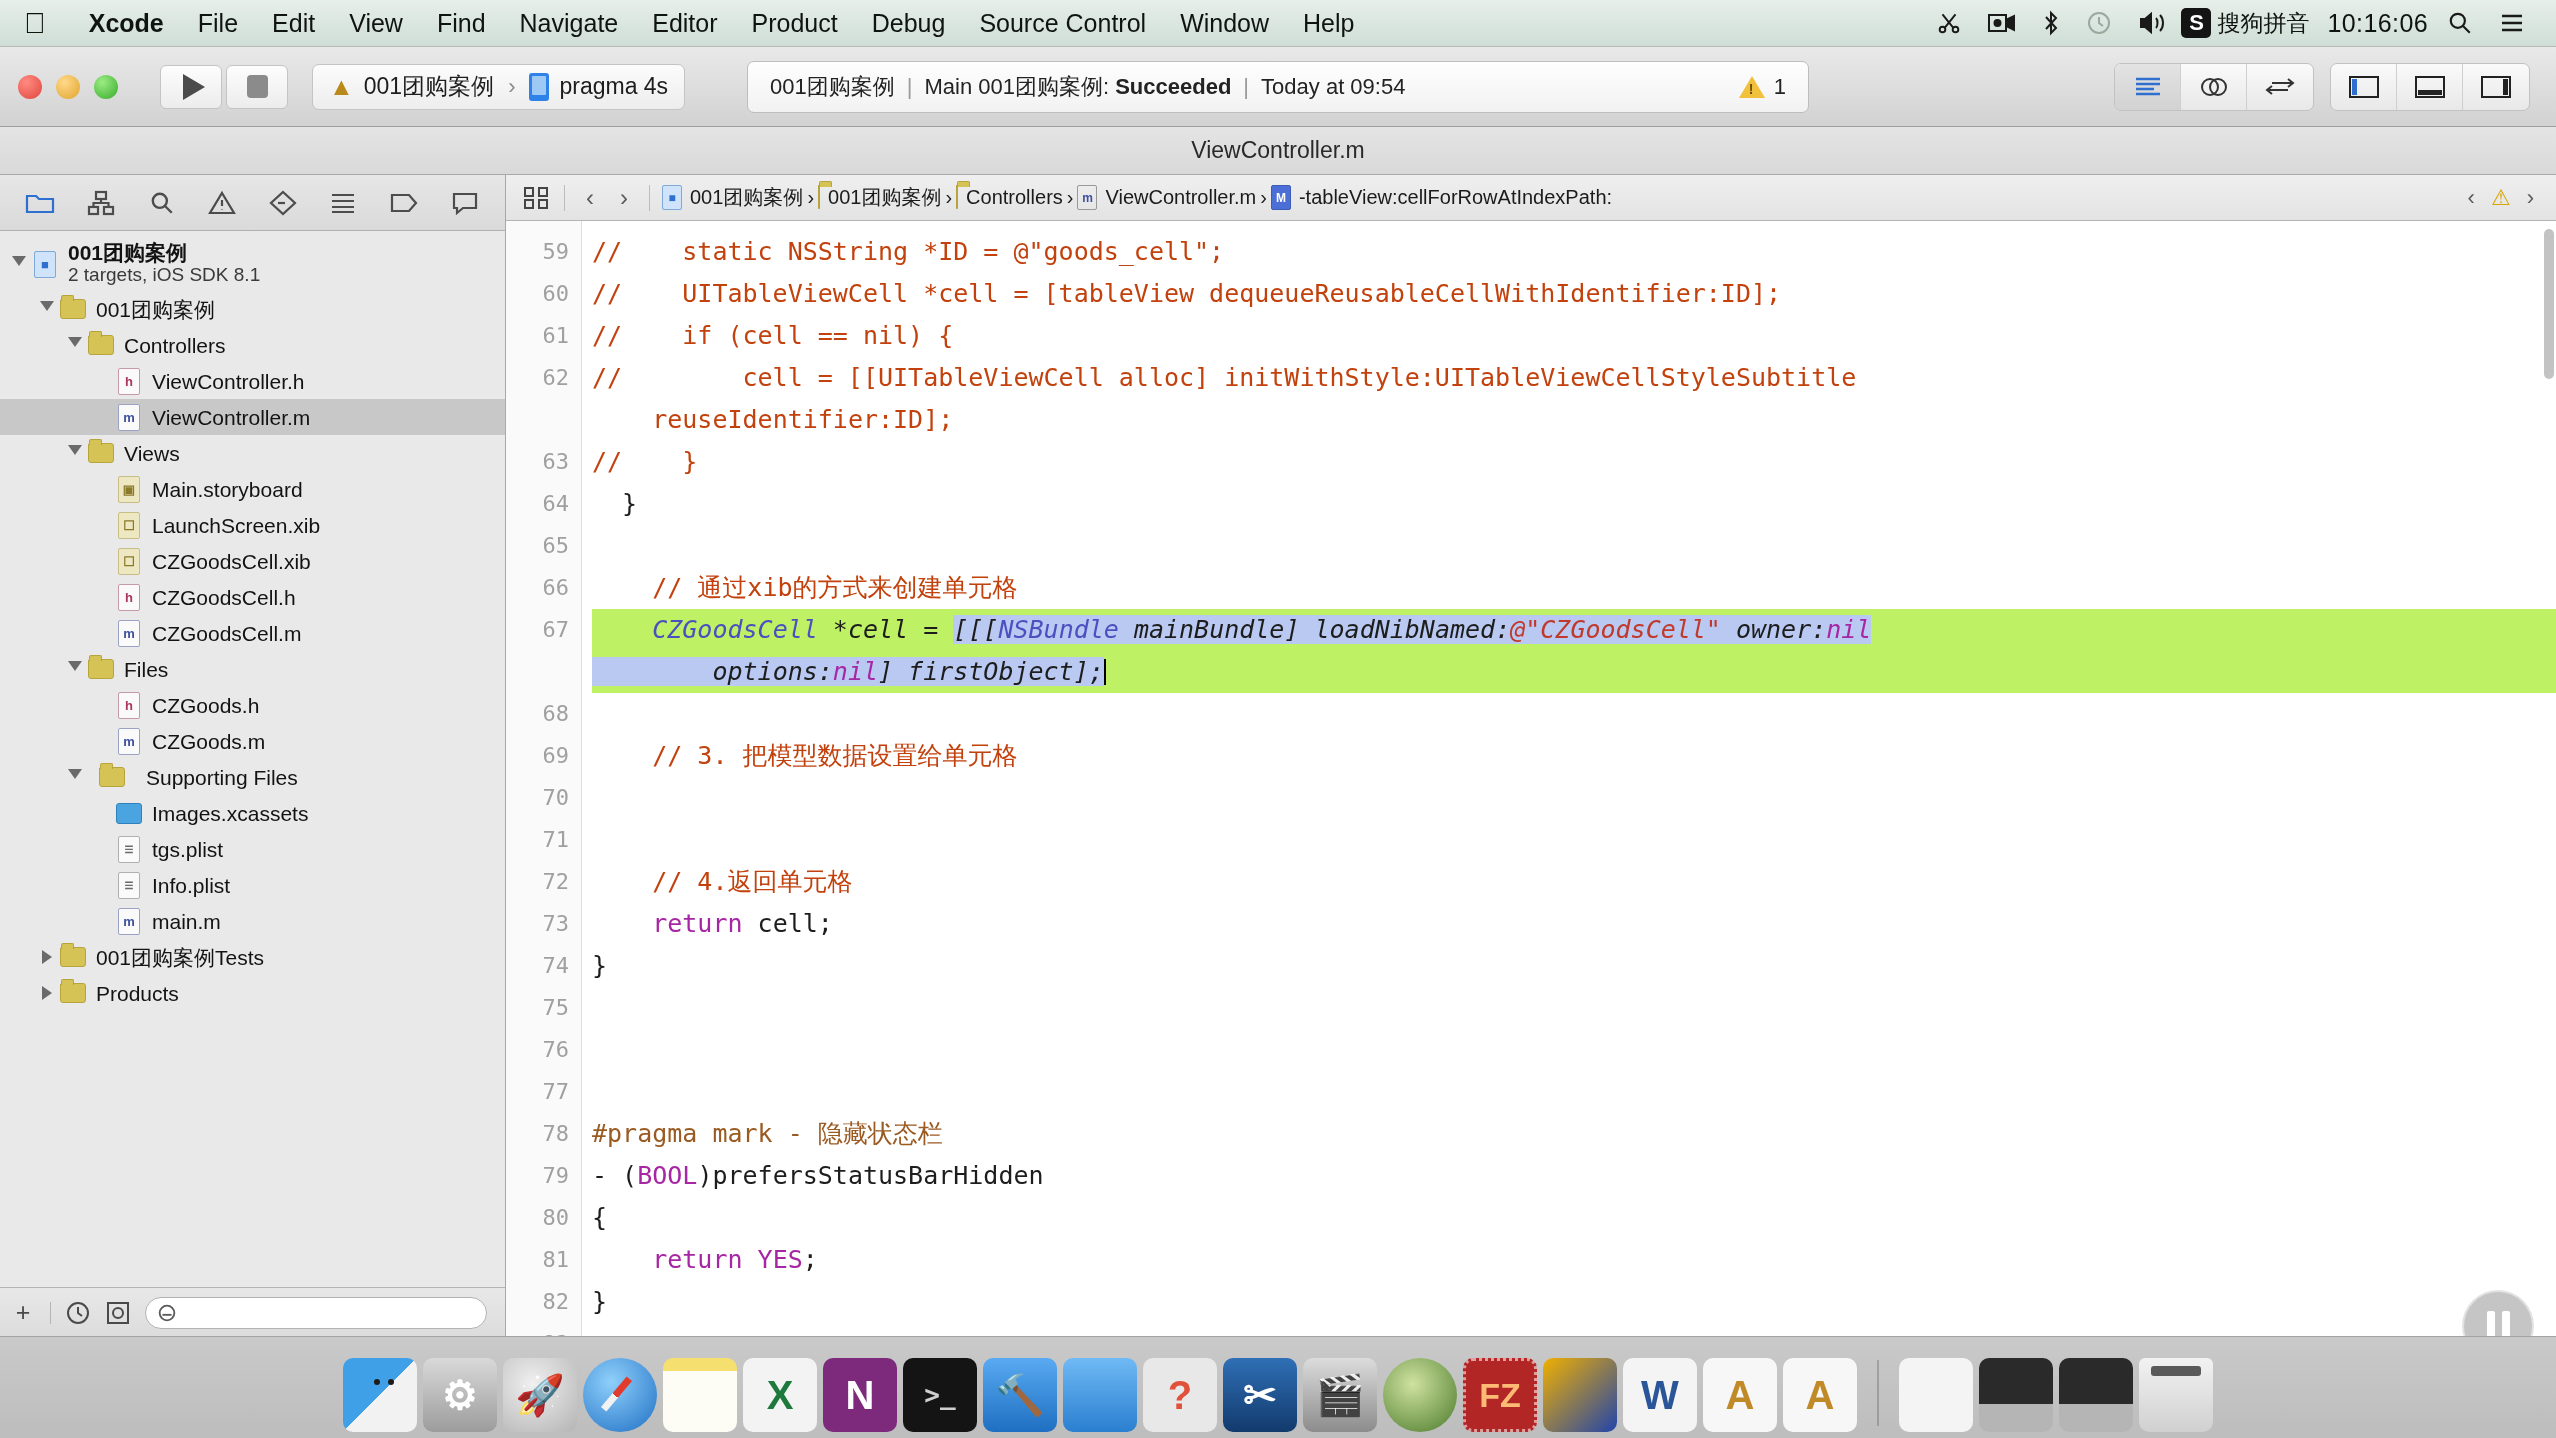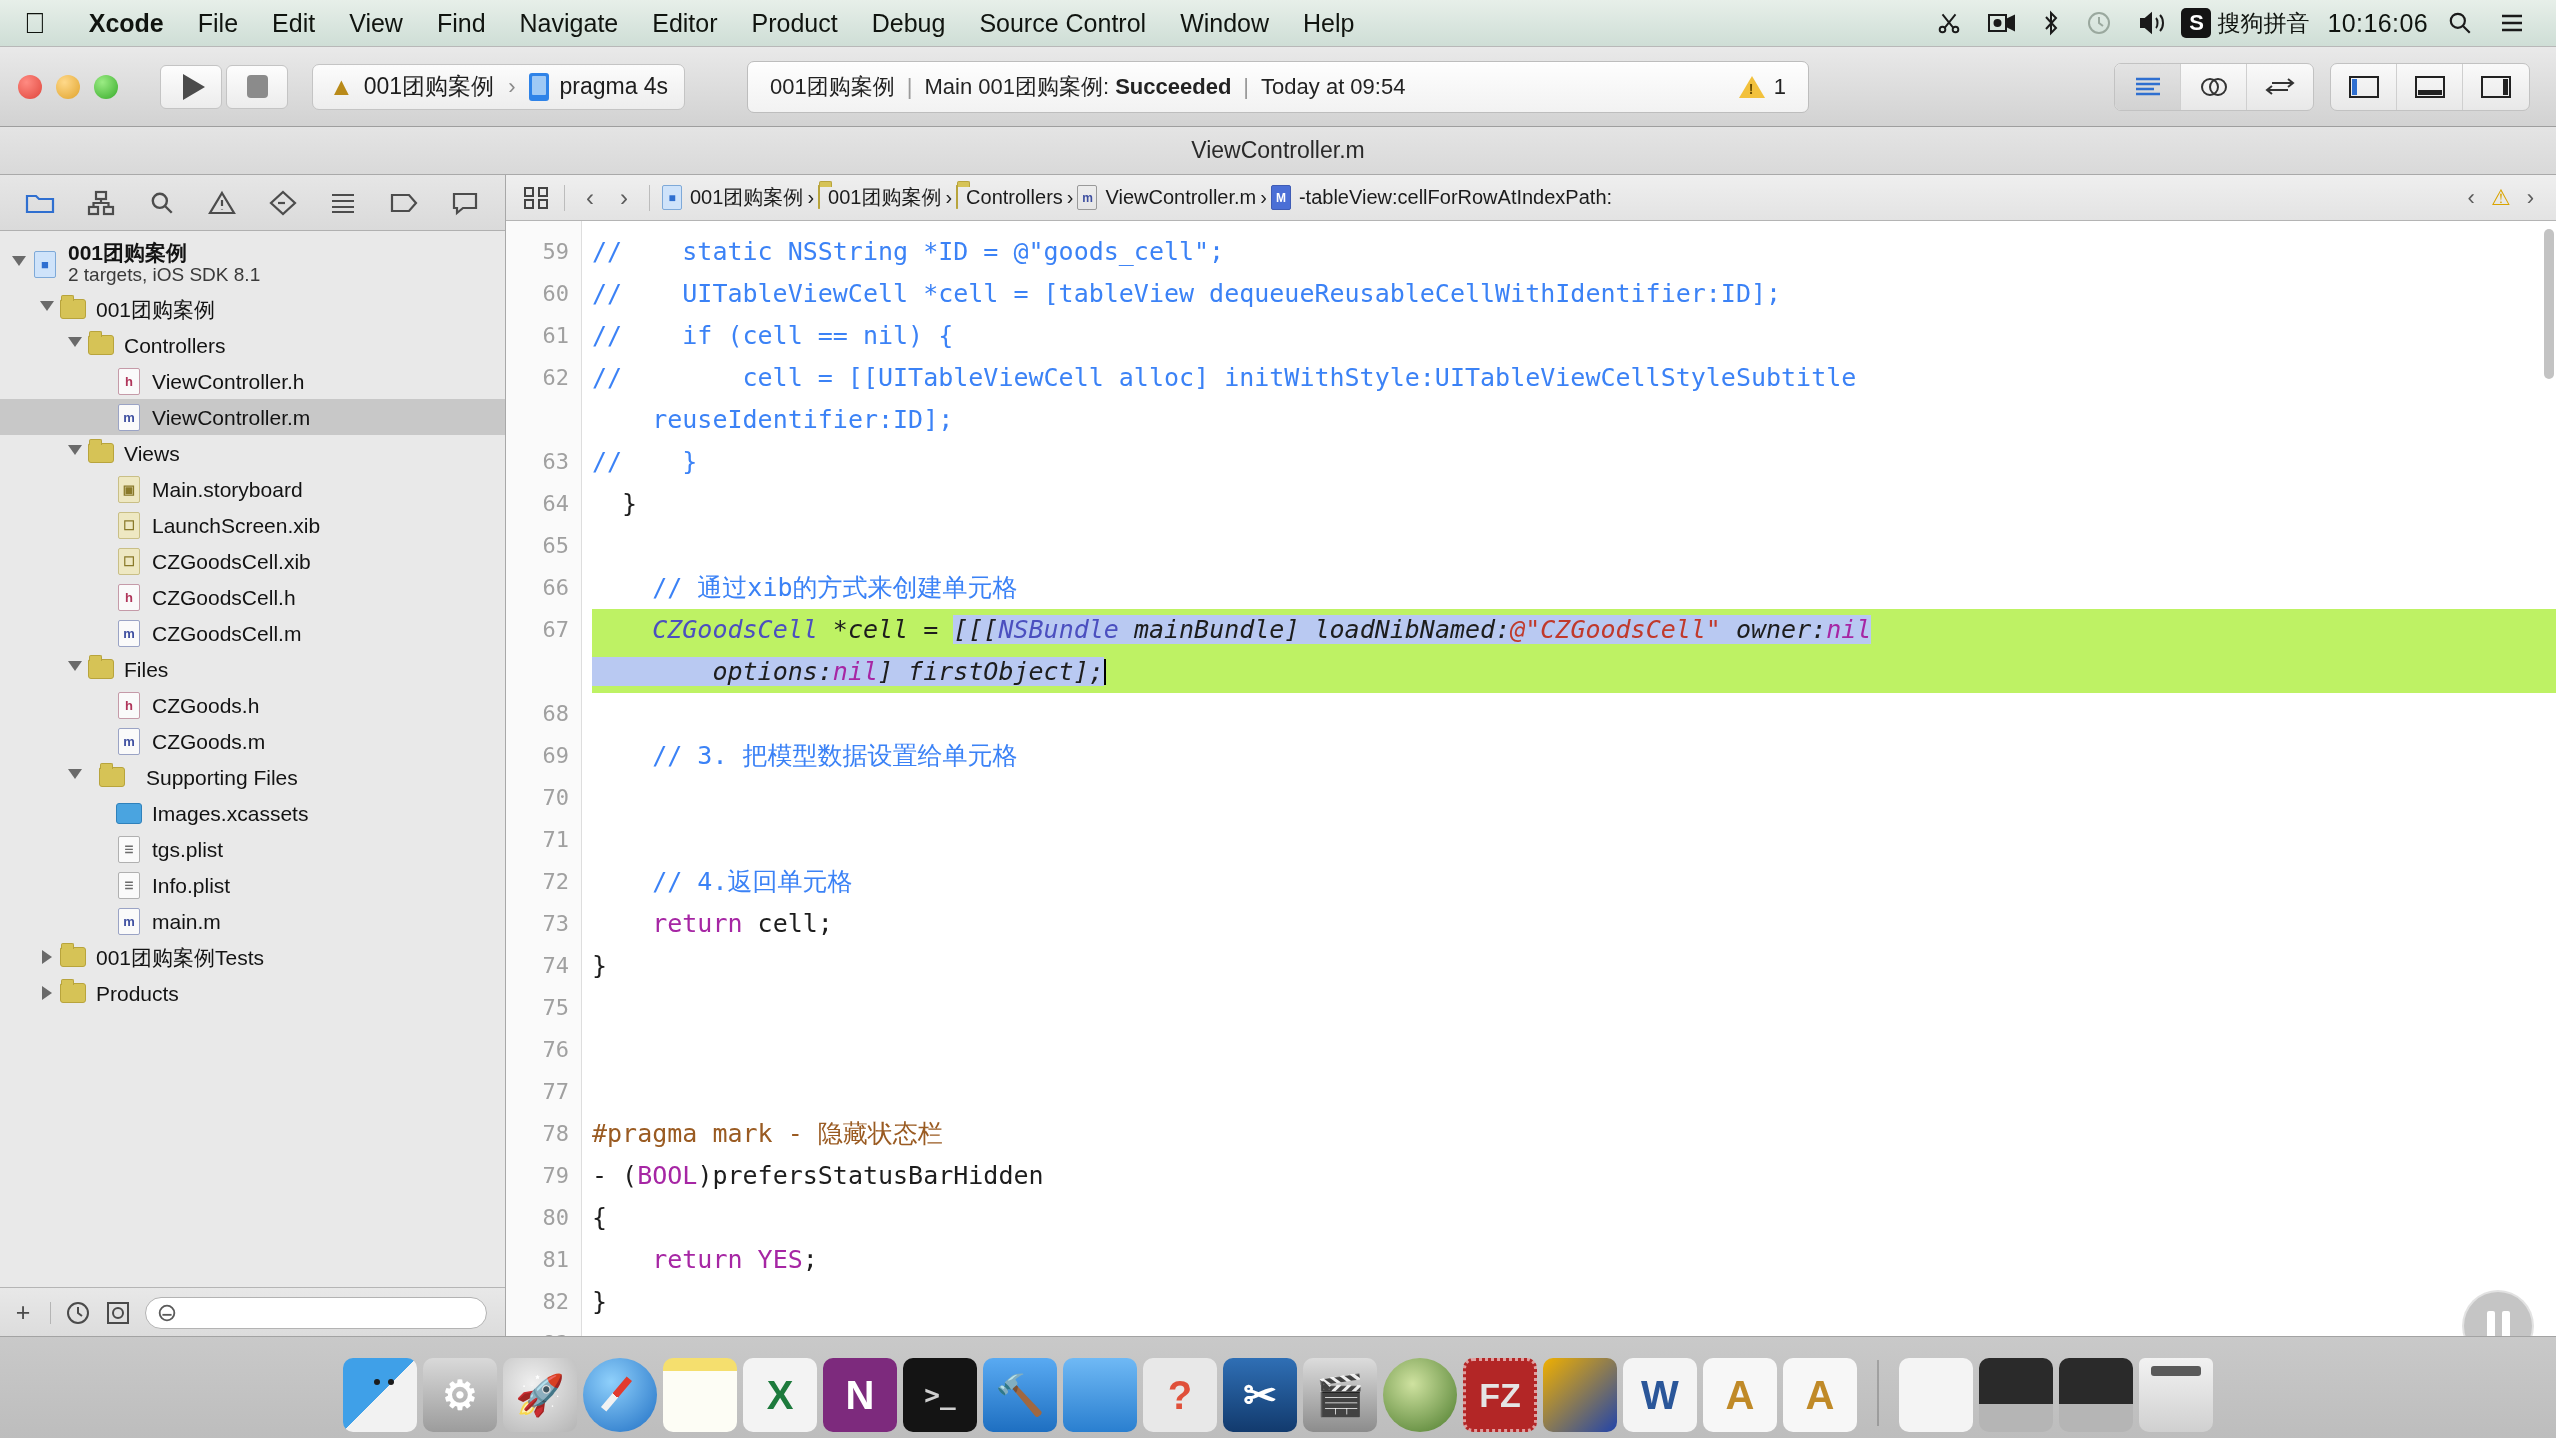--- a/index.html
+++ b/index.html
@@ -196,21 +196,21 @@
   #gutter div.tall { height: 84px; }
   #code {
     flex: 1; padding-top: 10px; padding-left: 10px;
     font-family: "DejaVu Sans Mono", monospace;
     font-size: 25px; line-height: 42px;
     color: #1d1d1d; white-space: pre; overflow: hidden;
     position: relative;
   }
   #code .ln { height: 42px; }
   #code .ln.tall { height: 84px; white-space: pre-wrap; }
-  .cm { color: #3b82f6; }          
+  .cm { color: #c2410c; }          
   .kw { color: #a626a4; }          
   .ty { color: #4b4fbf; }          
   .st { color: #c0392b; }          
   .pp { color: #9a5b22; }          
   .pl { color: #1d1d1d; }
   .selbg { background: #b9c9f2; }
   .hl-line { background: #bef264; font-style: italic; }
 
   #code .caret {
     display:inline-block; width:2px; height:26px; background:#000;
@@ -255,21 +255,21 @@
   .dk-notes { background: linear-gradient(to bottom,#f5df6e 0 17%, #fdfdf5 17% 100%); }
   .dk-excel { background: #f3f3f3; color:#1d7a3c; }
   .dk-onenote { background: #7d2a7d; }
   .dk-term { background: #141414; color:#cfcfcf; font-size: 26px; font-family:"DejaVu Sans Mono",monospace;}
   .dk-xcode { background: linear-gradient(to bottom,#59aaf2,#1e6fc1); }
   .dk-sim { background: linear-gradient(to bottom,#6fb9f5,#2a7fd0); }
   .dk-ques { background:#e8e8e8; color:#e0503a; }
   .dk-snip { background: linear-gradient(to bottom,#2f6fb5,#123a6d); }
   .dk-movie { background: linear-gradient(to bottom,#dcdcdc,#8c8c8c); }
   .dk-green { background: radial-gradient(circle at 40% 35%, #cfe2a0, #4a7a2a); border-radius:50%; }
-  .dk-fz { background: #b32626; color:#e5e5e5; font-size: 34px; border: 3px dotted #e0a0a0; }
+  .dk-fz { background: #b32626; color:#fdba74; font-size: 34px; border: 3px dotted #e0a0a0; }
   .dk-flash { background: linear-gradient(135deg,#f0b000,#2244aa); }
   .dk-word { background: #f4f4f4; color:#2a5699; }
   .dk-ai { background:#f7f7f7; color:#c08a28; }
   .dk-ai2 { background:#f7f7f7; color:#c08a28; }
   .dk-doc { background:#f4f4f4; }
   .dk-screen { background: linear-gradient(to bottom,#2a2a2a 0 62%, #b5b5b5 62% 100%); }
   .dk-trash { background: linear-gradient(to bottom,#f2f2f2,#d0d0d0); border-radius: 6px 6px 10px 10px; }
   .dk-trash:after{content:"";position:absolute;left:12px;top:8px;right:12px;height:10px;background:#5a5a5a;border-radius:3px;}
 </style>
 </head>

